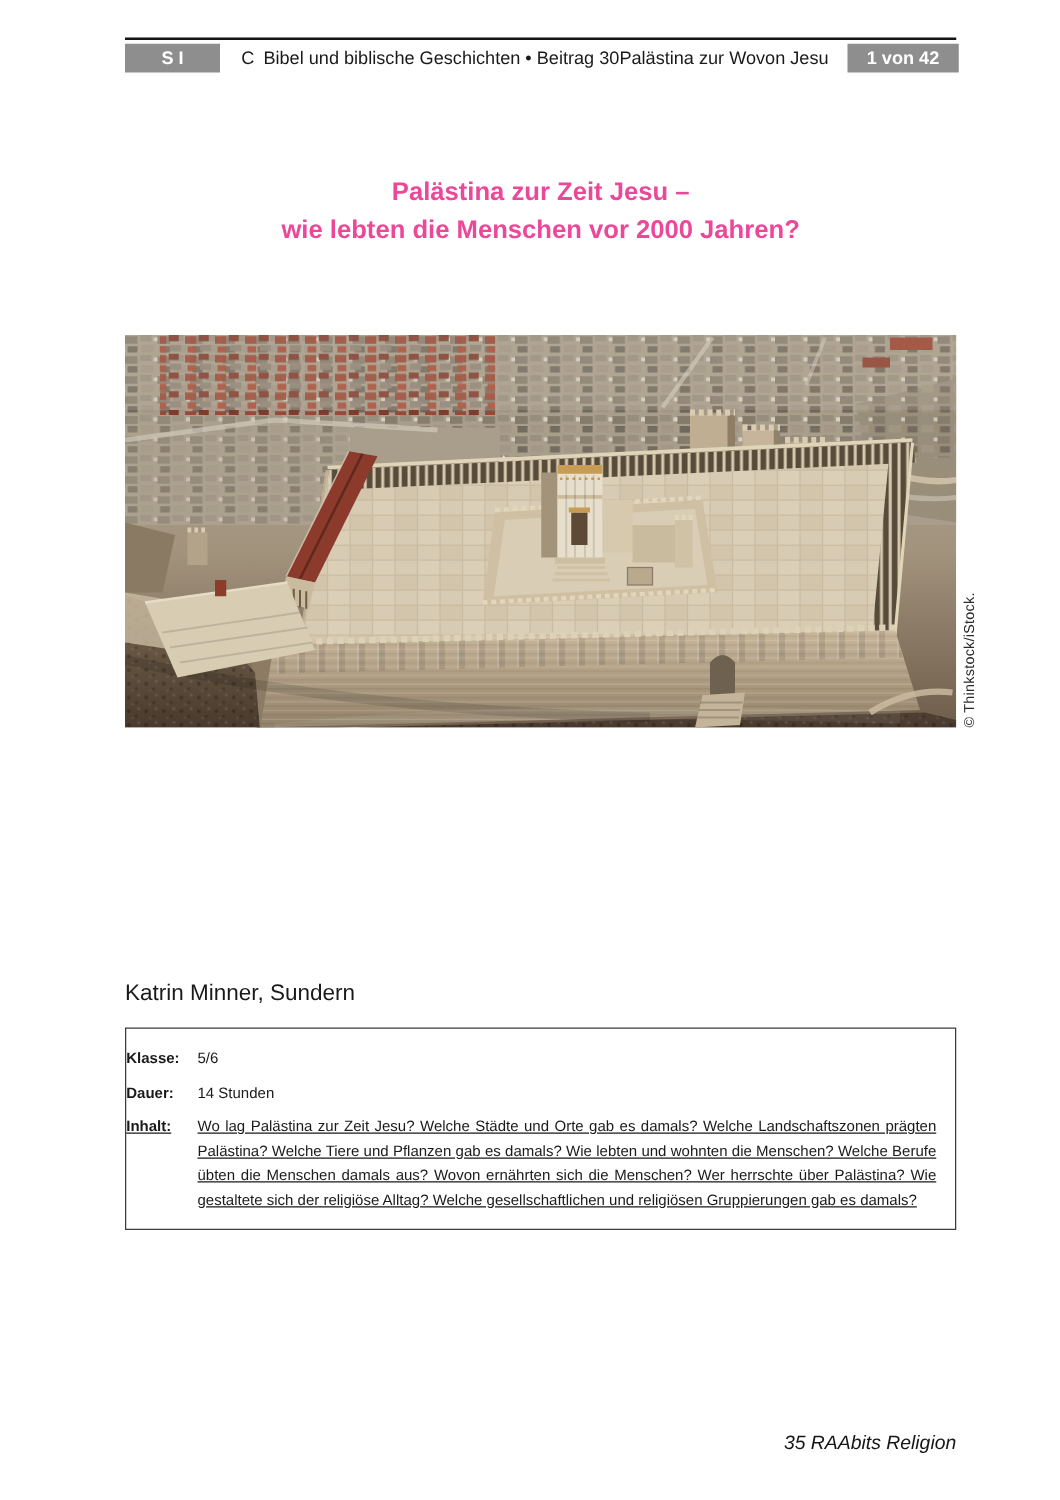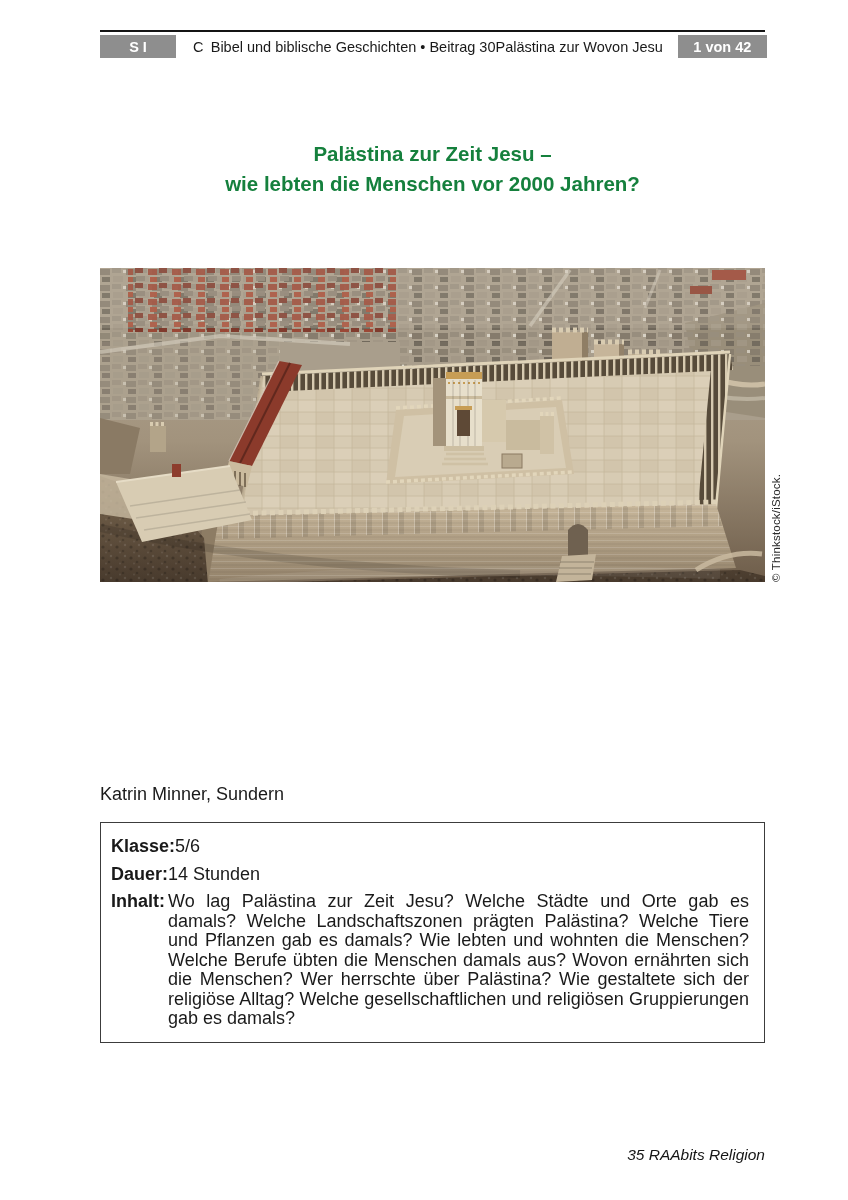--- a/index.html
+++ b/index.html
@@ -11,39 +11,39 @@
   .kopf{position:absolute;left:100px;top:35px;width:665px;height:23px;display:flex;align-items:center;font-size:14.5px;}
   .badge{background:#8e8e8e;color:#ffffff;font-weight:bold;height:23px;display:flex;align-items:center;justify-content:center;flex:0 0 auto;}
   .badge.level{width:76px;}
   .badge.pages{width:89px;}
   .series{margin-left:17px;white-space:pre;}
   .spacer{flex:1;}
   .topic{margin-right:15px;white-space:nowrap;}
 
   
   .title{position:absolute;left:100px;top:139px;width:665px;margin:0;text-align:center;
-         font-size:20.5px;line-height:30px;font-weight:bold;color:#15803d;}
+         font-size:20.5px;line-height:30px;font-weight:bold;color:#ec4899;}
 
   
   .photo{position:absolute;left:100px;top:268px;width:665px;height:314px;margin:0;}
   .photo svg{display:block;}
   .credit{position:absolute;left:770px;top:582px;transform-origin:0 0;transform:rotate(-90deg);
           font-size:11.5px;color:#2a2a2a;white-space:nowrap;letter-spacing:.2px;}
   .caption{position:absolute;left:100px;top:592px;width:665px;text-align:center;
            font-size:13.5px;line-height:17px;color:#161616;}
 
   
   .author{position:absolute;left:100px;top:784px;font-size:18px;}
 
   
   .infobox{position:absolute;left:100px;top:822px;width:665px;box-sizing:border-box;
-           border:1.5px solid #3c3c3c;padding:14px 15px 13px 10px;background:#ffffff;
-           font-size:18px;line-height:19.5px;}
+           border:1.5px solid #3c3c3c;padding:14px 15px 13px 0;background:#ffffff;
+           font-size:12px;line-height:19.5px;}
   .row{display:flex;margin-bottom:8px;}
-  .row:last-child{margin-bottom:0;}
+  .row:last-child{margin-bottom:0;text-decoration:underline;}
   .lbl{flex:0 0 57px;font-weight:bold;}
   .val{flex:1;}
   .val.just{text-align:justify;}
 
   
   .footer{position:absolute;right:83px;top:1146px;font-size:15.5px;font-style:italic;color:#161616;}
 </style>
 </head>
 <body>
 

